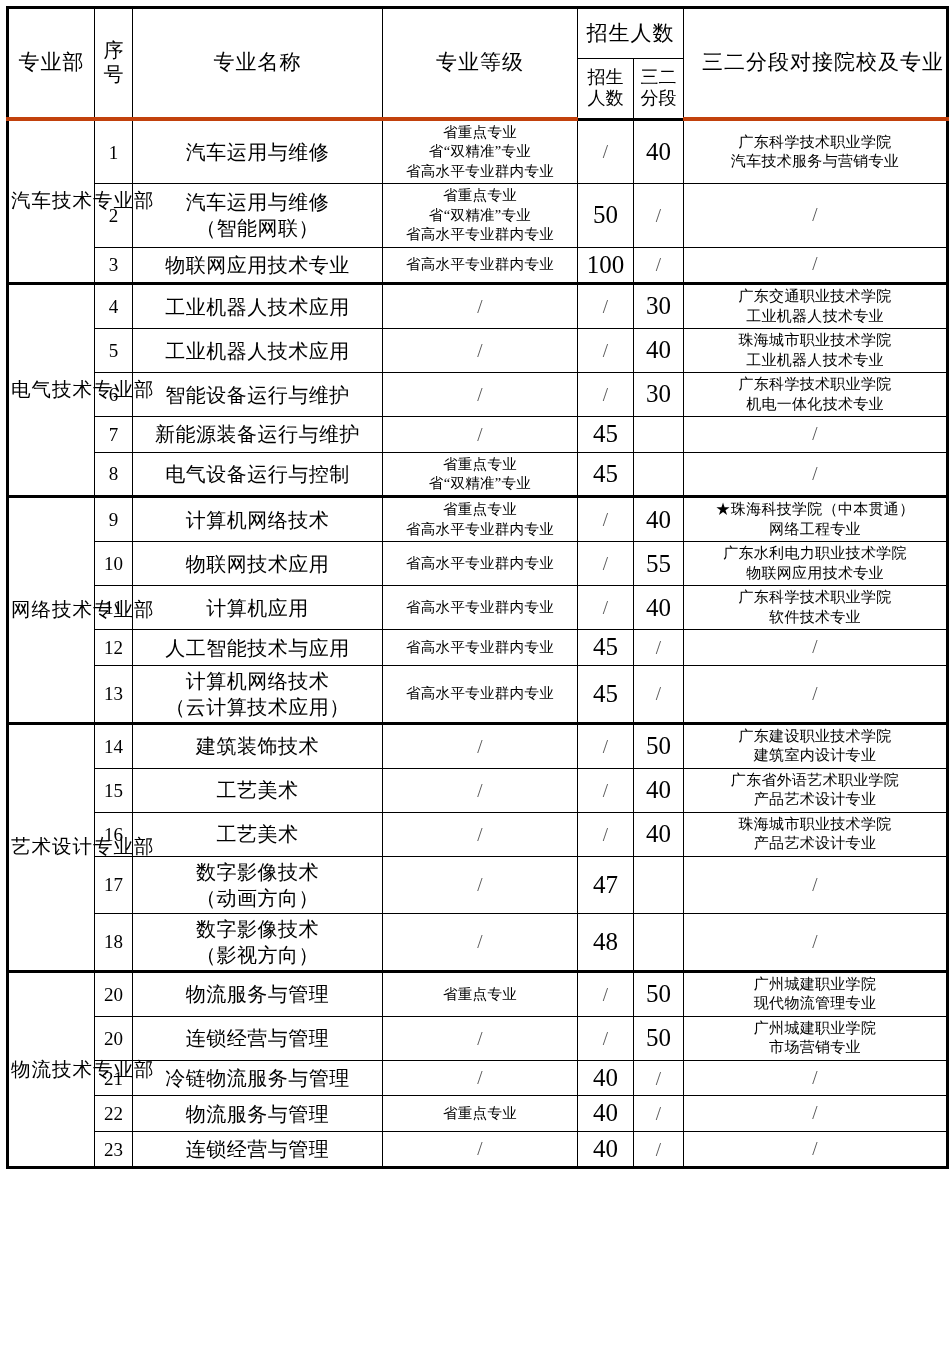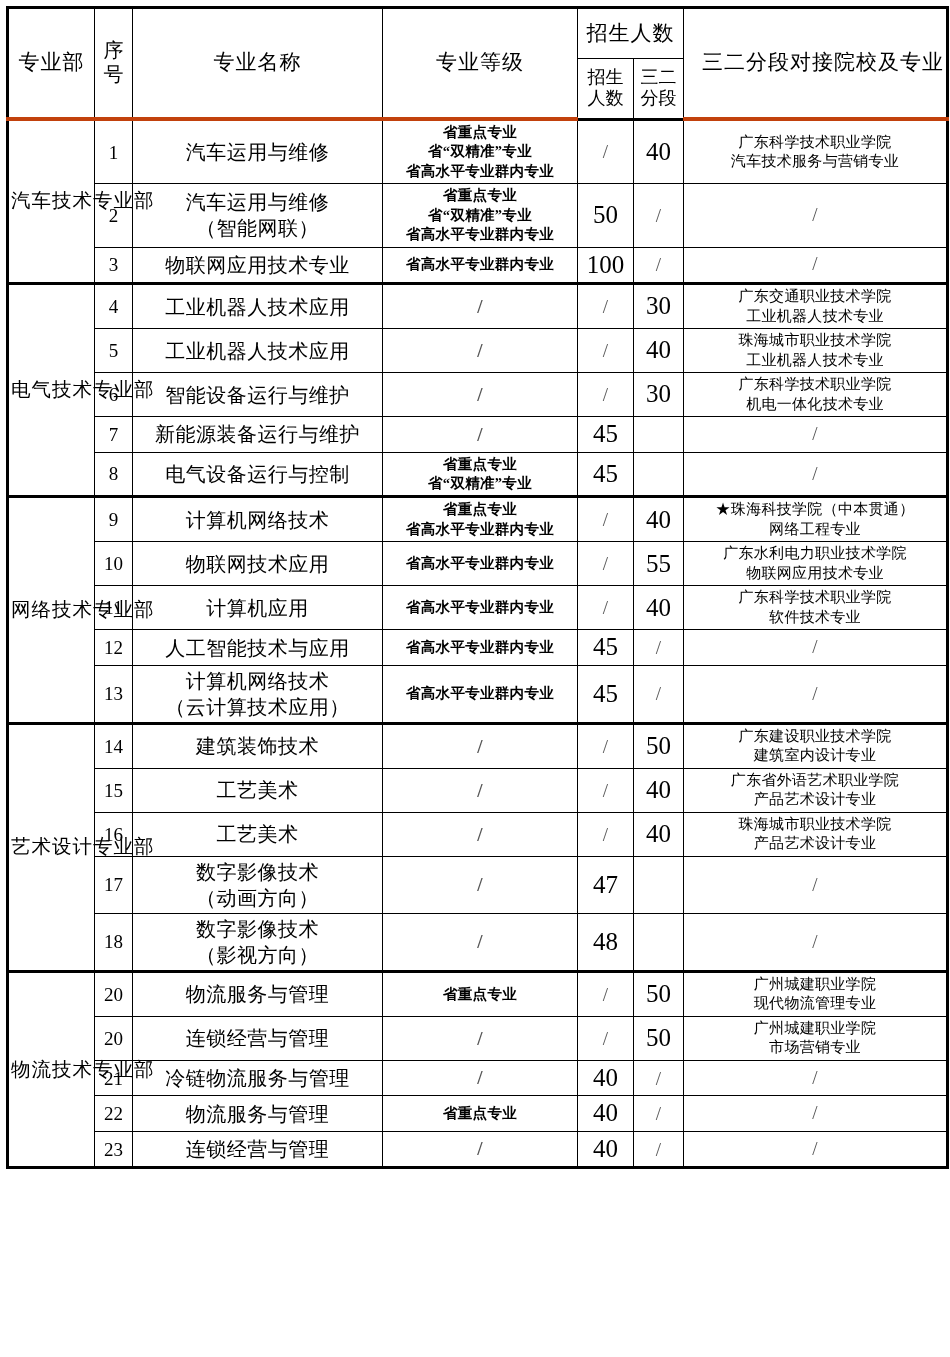--- a/index.html
+++ b/index.html
@@ -72,21 +72,21 @@
   tbody td{font-size:19px;}
   td.dept{
     font-size:19.5px;
     line-height:1.34;
     letter-spacing:1px;
     padding:0 2px;
     border-left:none;
   }
   td.no{font-size:19px;}
   td.name{font-size:20px;line-height:1.3;letter-spacing:0.5px;}
-  td.level{font-size:14.5px;line-height:1.34;letter-spacing:0.3px;font-weight:bold;}
+  td.level{font-size:14.5px;line-height:1.34;letter-spacing:0.3px;}
   td.num{font-size:25px;}
   td.partner{
     font-size:15px;line-height:1.3;letter-spacing:0.3px;
     border-right:none;
   }
   td.slash{font-size:19px;color:#555;}
   tr.sect-start > td{border-top:3px solid #000;}
   tr:last-child > td{border-bottom:none;}
   .nb{white-space:nowrap;}
 </style>

